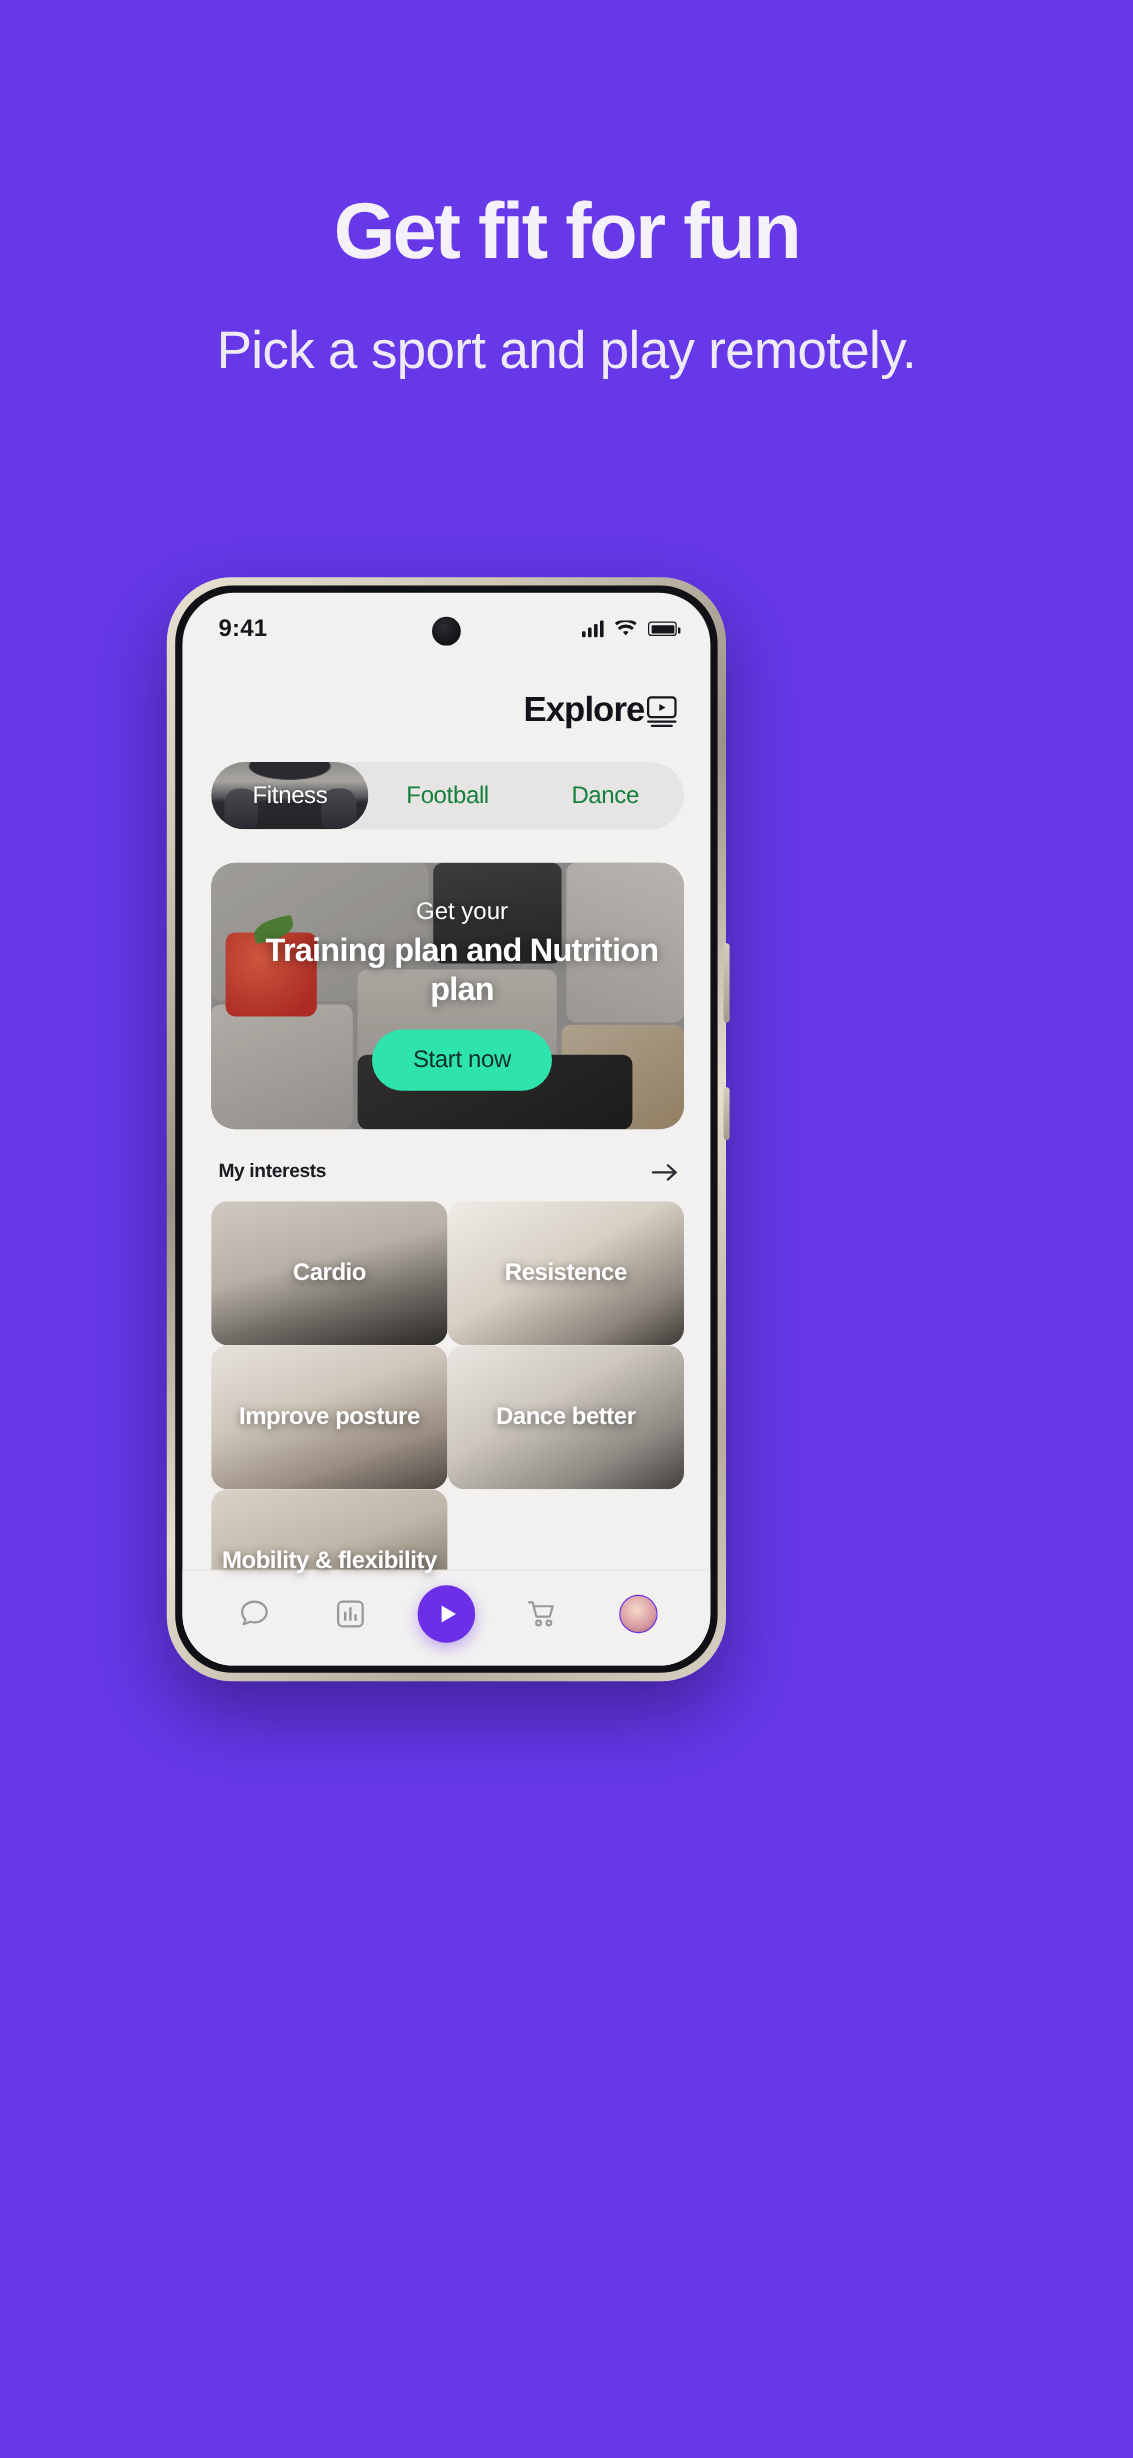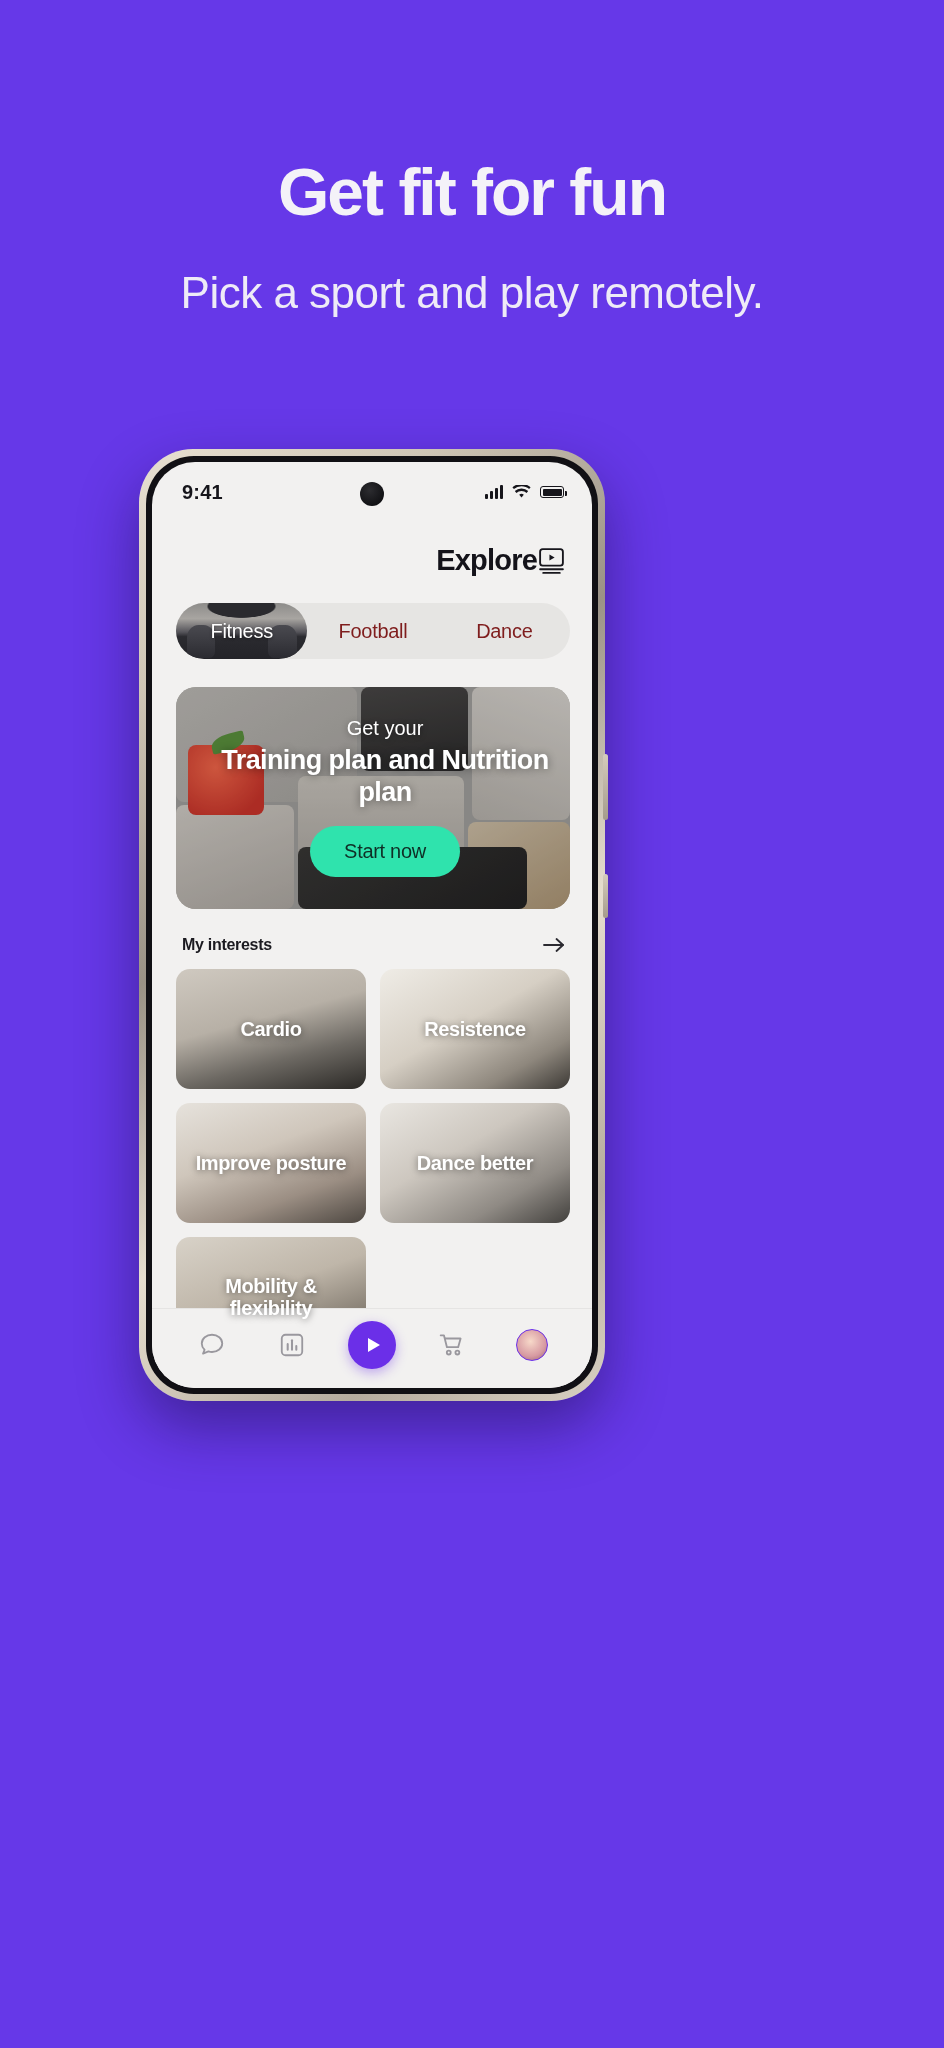--- a/index.html
+++ b/index.html
@@ -36,20 +36,21 @@
     top:449px;
     width:466px;
     height:952px;
   }
   .phone-frame {
     position:absolute; inset:0;
     border-radius:54px;
     background:linear-gradient(140deg,#E8E0D2 0%,#CFC6B6 18%,#9A9286 40%,#E6DECF 62%,#B5AC9E 84%,#D9D1C2 100%);
     box-shadow:0 26px 60px rgba(20,8,60,.45);
     padding:7px;
+    margin-top:32px;
   }
   .phone-inner {
     position:absolute;
     inset:7px;
     border-radius:48px;
     background:#111014;
     padding:6px;
   }
   .screen {
     position:absolute;
@@ -122,21 +123,21 @@
     background:#E6E5E3;
     display:flex;
     align-items:center;
     position:relative;
   }
   .tab {
     flex:1;
     height:100%;
     display:flex; align-items:center; justify-content:center;
     font-size:20px;
-    color:#7f1d1d;
+    color:#15803d;
     border-radius:28px;
     position:relative;
     z-index:2;
     letter-spacing:-.3px;
   }
   .tab.active {
     color:#FFFFFF;
     font-weight:500;
     overflow:hidden;
     background:
@@ -215,21 +216,20 @@
   .sec-head {
     display:flex; align-items:center; justify-content:space-between;
     margin:26px 26px 0 30px;
   }
   .sec-title { font-size:16px; font-weight:bold; color:#1B1A20; letter-spacing:-.3px; }
 
   .grid {
     margin:14px 22px 0 24px;
     display:grid;
     grid-template-columns:1fr 1fr;
-    gap:14px;
   }
   .card {
     height:120px;
     border-radius:14px;
     position:relative;
     overflow:hidden;
     display:flex; align-items:center; justify-content:center;
   }
   .card .bg { position:absolute; inset:0; }
   .card .lbl {

